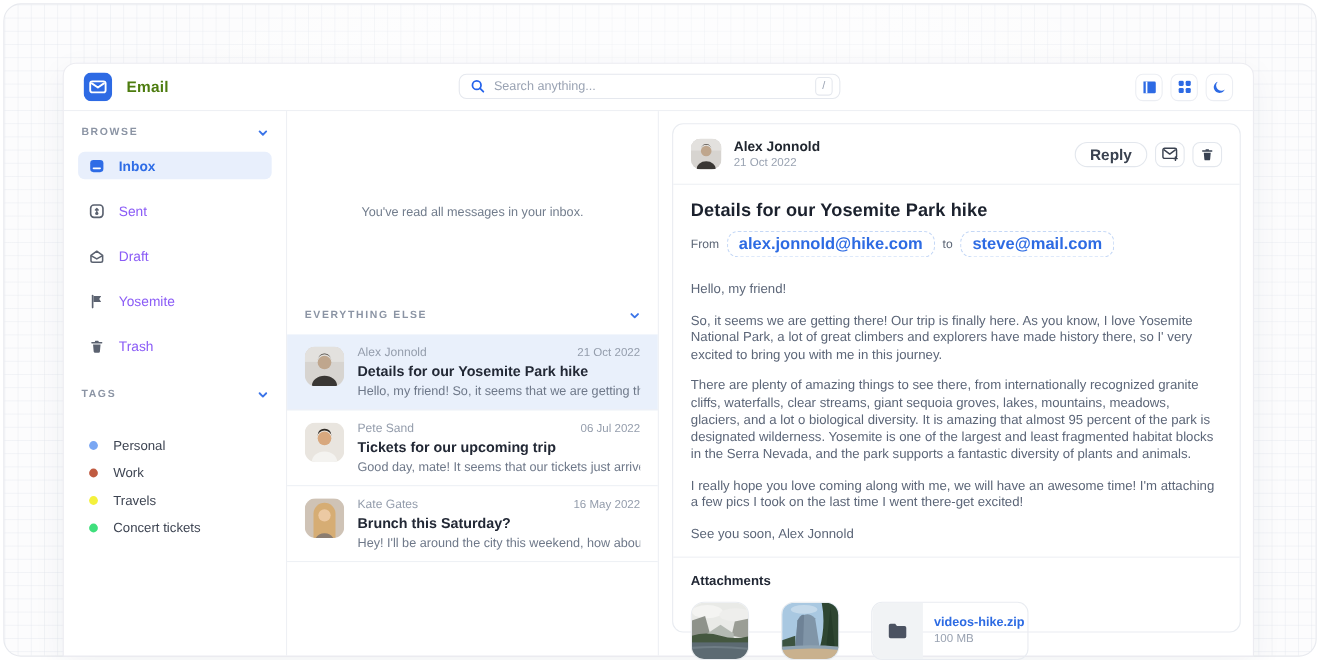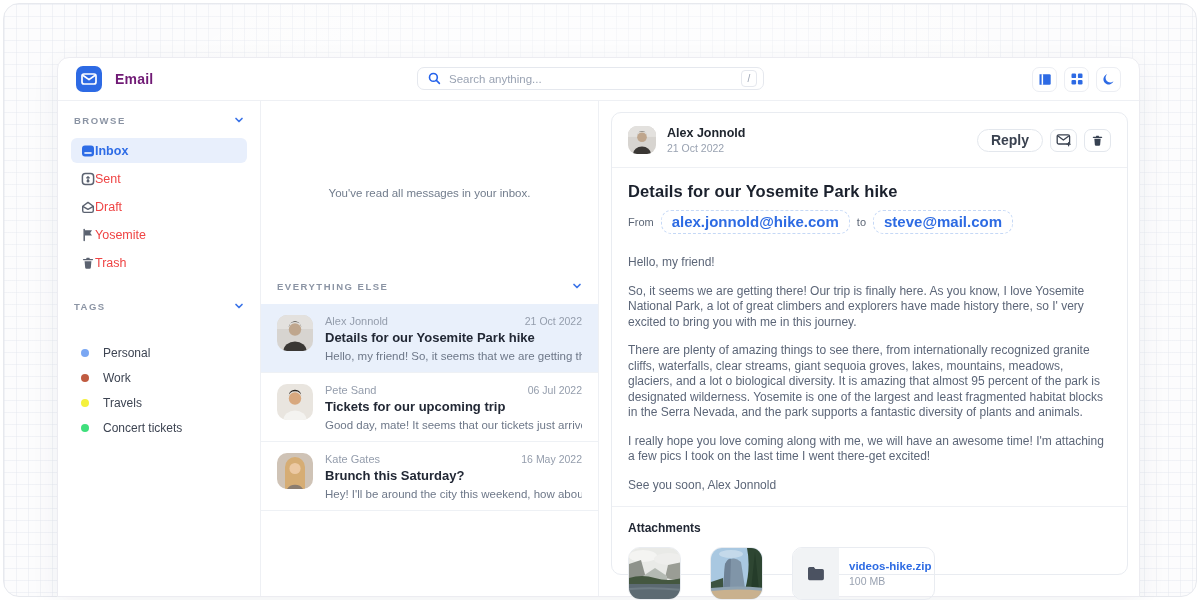--- a/index.html
+++ b/index.html
@@ -20,46 +20,46 @@
   .app {
     position:absolute; left:57px; top:57px; width:1083px; height:540px;
     background:#fff; border:1px solid #ececf1; border-radius:12px 12px 0 0;
     box-shadow:0 10px 30px rgba(40,50,80,.06);
     display:flex; flex-direction:column; z-index:2;
   }
 
   
   .app-header { height:43px; border-bottom:1px solid #eef0f4; display:flex; align-items:center; padding:0 18px; position:relative; }
   .brand { display:flex; align-items:center; gap:13px; }
-  .brand-title { font-size:14px; font-weight:700; color:#701a75; letter-spacing:.2px; }
+  .brand-title { font-size:14px; font-weight:700; color:#4d7c0f; letter-spacing:.2px; }
   .search-box {
     position:absolute; left:359px; top:9px; width:347px; height:23px;
     border:1px solid #e5e8ee; border-radius:7px; display:flex; align-items:center;
     padding:0 6px 0 10px; background:#fff; gap:8px;
   }
   .search-box input { border:none; outline:none; flex:1; font-size:11.5px; color:#3d4554; font-family:"Liberation Sans",sans-serif; background:transparent; }
   .search-box input::placeholder { color:#9aa3b3; }
   .key-badge { width:16px; height:17px; border:1px solid #e5e8ee; border-radius:4px; font-size:10px; color:#9aa3b3; display:flex; align-items:center; justify-content:center; }
   .header-actions { margin-left:auto; display:flex; gap:7px; }
   .icon-btn { width:25px; height:25px; border:1px solid #eceef3; border-radius:7px; background:#fff; display:flex; align-items:center; justify-content:center; cursor:pointer; }
 
   
   .app-body { flex:1; display:flex; min-height:0; }
   .sidebar { width:202px; padding:14px 13px 0 13px; }
   .list-col { width:339px; border-left:1px solid #eef0f4; border-right:1px solid #eef0f4; display:flex; flex-direction:column; }
   .detail-col { flex:1; padding:11px 11px 0 12px; }
 
-  .section-header { display:flex; align-items:flex-start; justify-content:space-between; padding:0 3px; }
+  .section-header { display:flex; align-items:flex-end; justify-content:space-between; padding:0 3px; }
   .section-label { font-size:9.5px; font-weight:700; letter-spacing:1.5px; color:#8b94a4; }
   .chev { display:flex; cursor:pointer; }
 
   
   .side-list { margin-top:12px; }
-  .side-item { display:flex; align-items:center; height:25px; padding:0 10px; border-radius:6px; margin-bottom:3px; cursor:pointer; }
-  .side-item .side-label { font-size:12.5px; color:#ef4444; }
+  .side-item { display:flex; align-items:center; gap:13px; height:25px; padding:0 10px; border-radius:6px; margin-bottom:16px; cursor:pointer; }
+  .side-item .side-label { font-size:12.5px; color:#8b5cf6; }
   .side-item.active { background:#e8effc; }
   .side-item.active .side-label { color:#2e6ce6; font-weight:700; }
   .side-item .icn { width:14px; display:flex; justify-content:center; color:#5b6270; }
   .tags-header { margin-top:26px; }
   .tag-list { margin-top:28px; }
   .tag-item { display:flex; align-items:center; gap:14px; height:25px; padding:0 10px; cursor:pointer; }
   .tag-dot { width:8px; height:8px; border-radius:50%; flex:none; }
   .tag-label { font-size:12px; color:#3d4452; }
 
   

